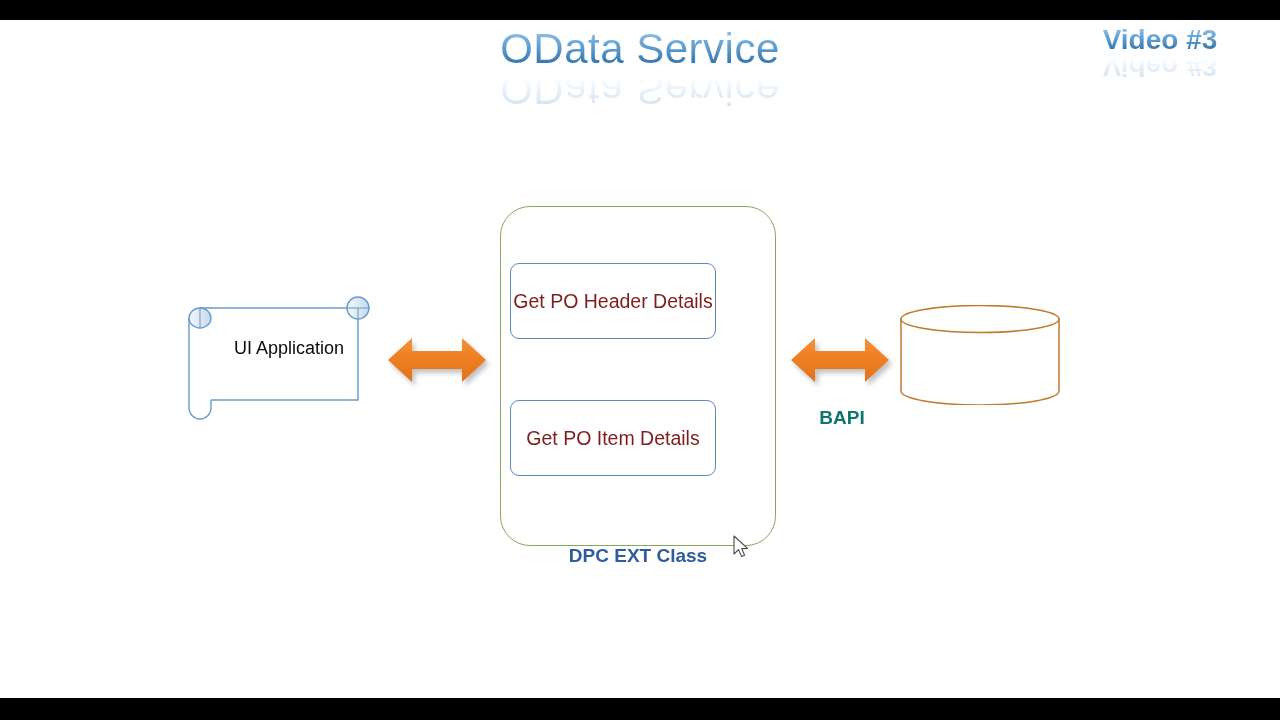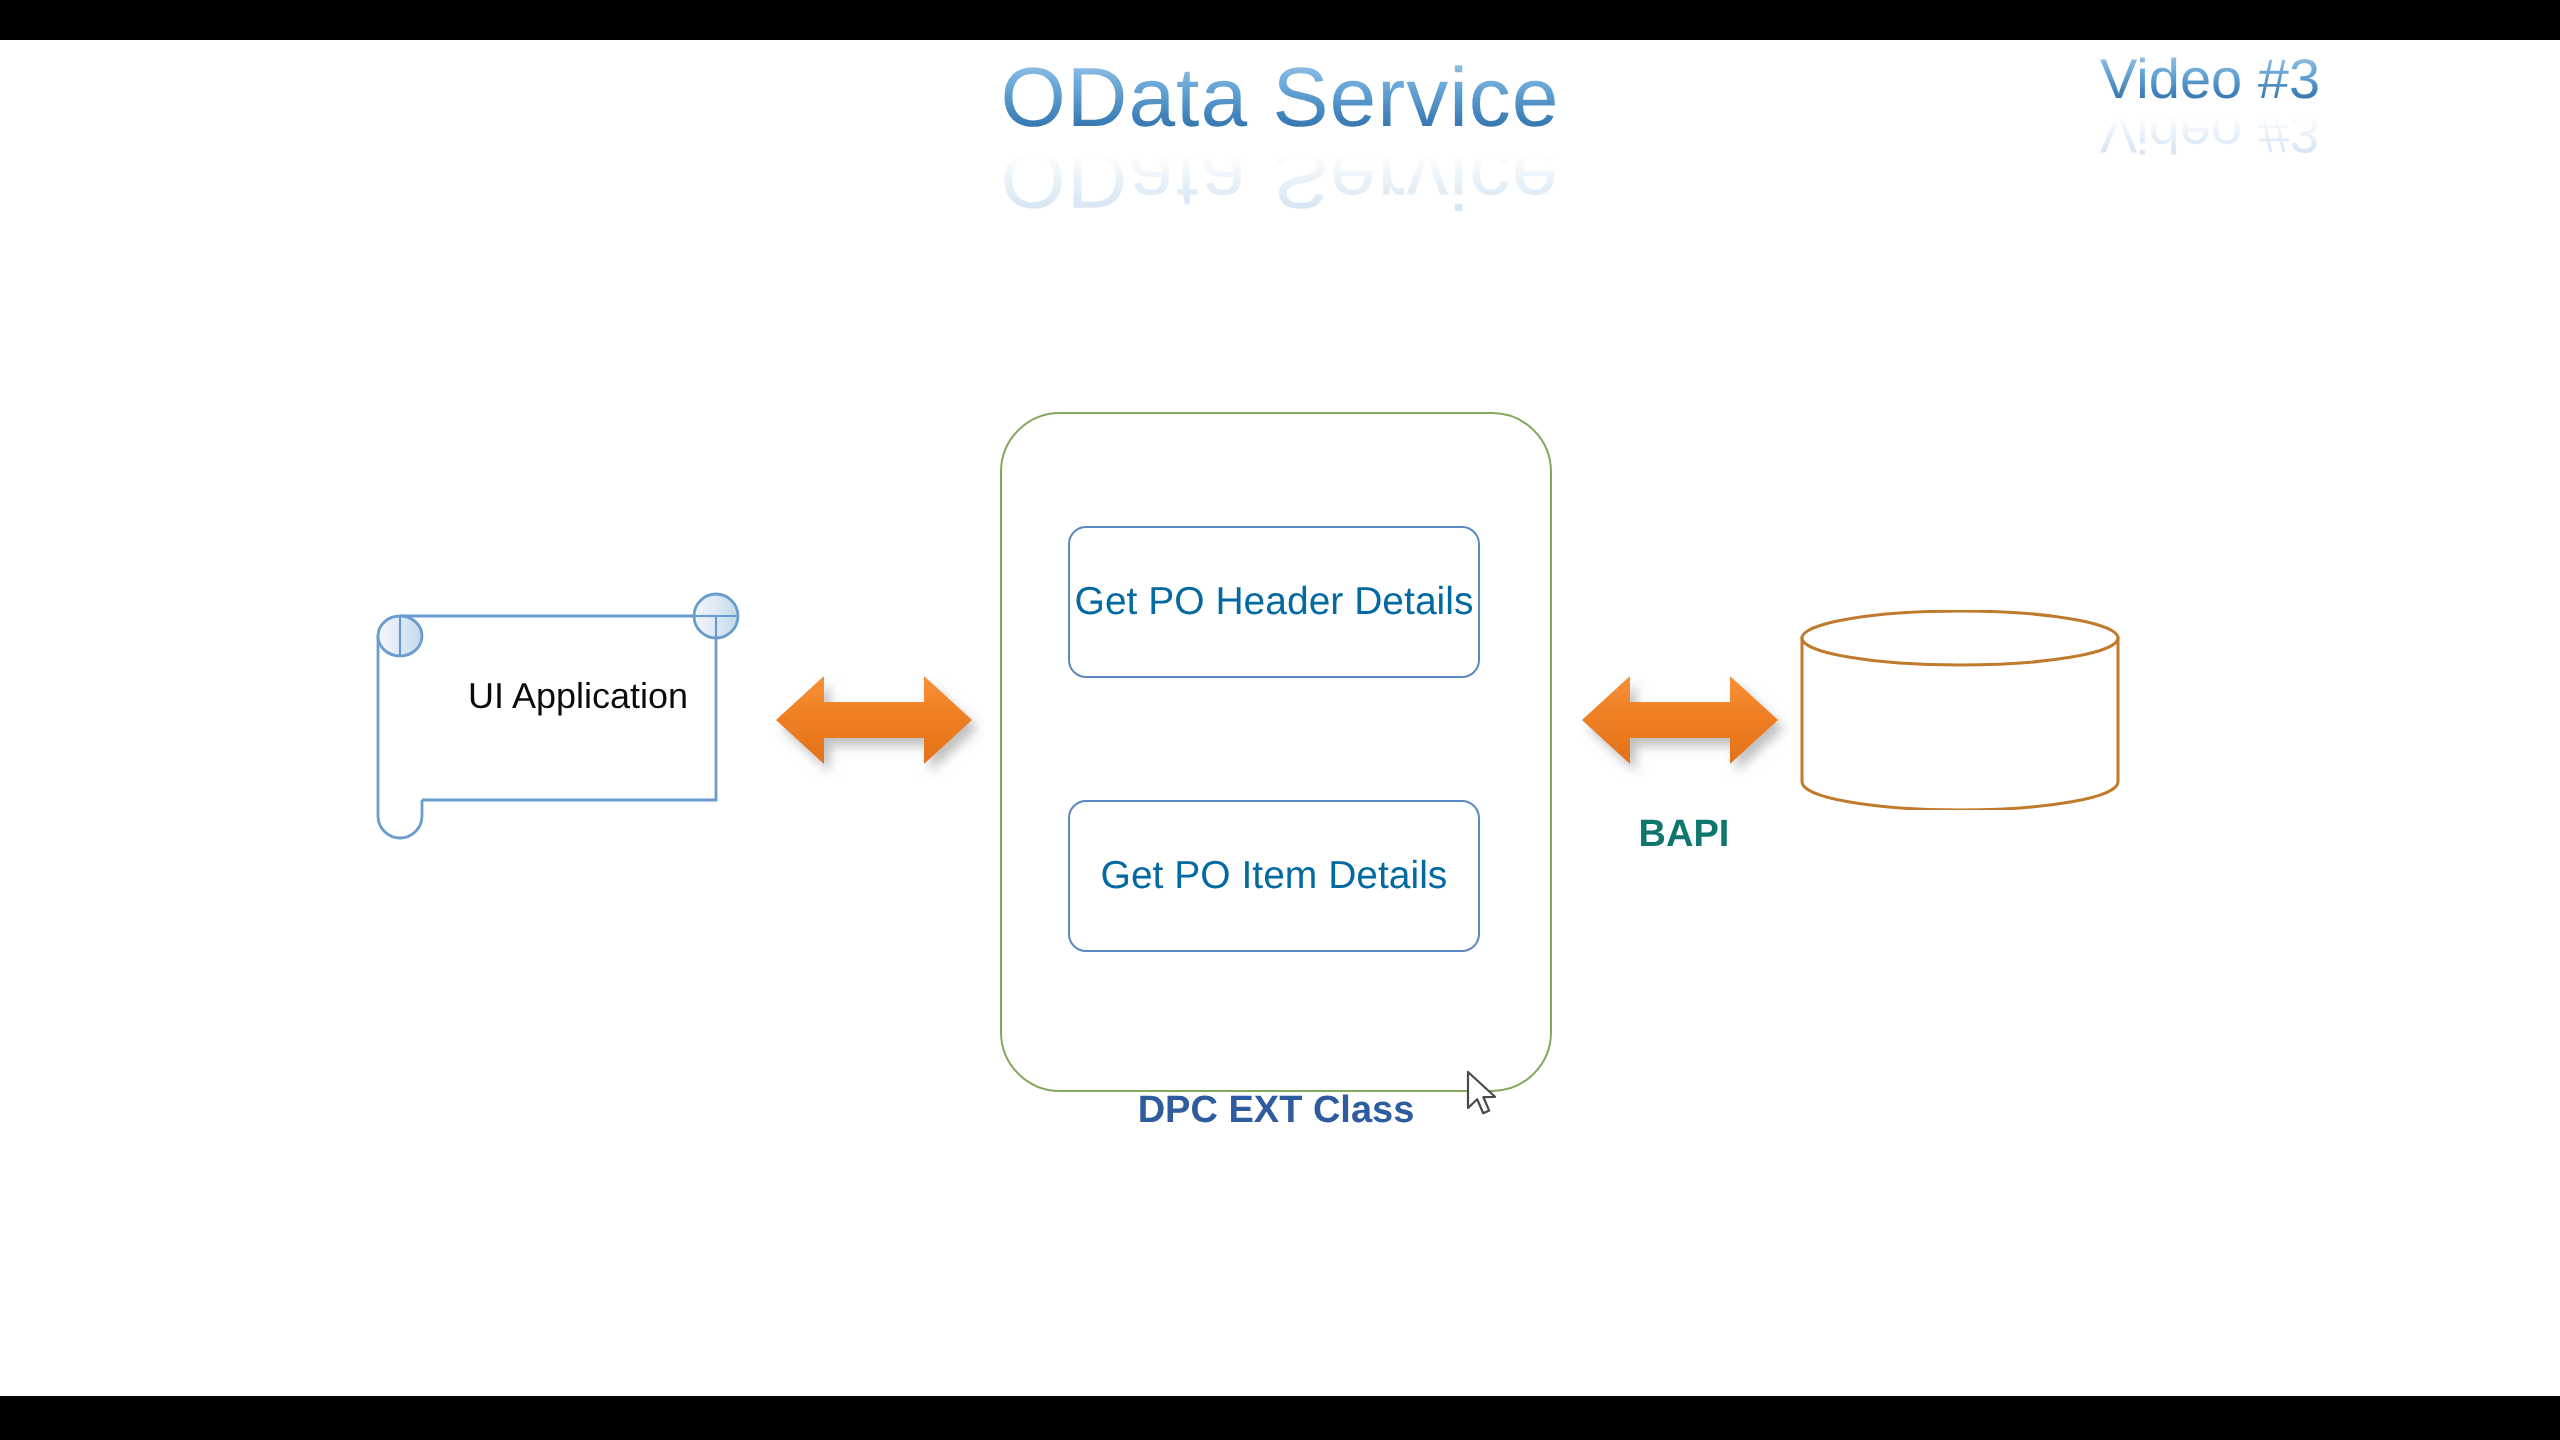--- a/index.html
+++ b/index.html
@@ -76,22 +76,22 @@
     width: 1280px;
     font-size: 42px;
     font-weight: 400;
     letter-spacing: .5px;
   }
   #video-block {
     right: 10px;
     top: 6px;
     width: 220px;
     font-size: 28px;
-    font-weight: 400;
-    text-align: left;
+    font-weight: 700;
+    text-align: center;
   }
 
   
   .shape { position: absolute; }
 
   
   #ui-app {
     left: 178px;
     top: 276px;
     width: 200px;
@@ -126,33 +126,33 @@
     top: 525px;
     width: 276px;
     text-align: center;
     font-size: 19px;
     color: #2f5c9e;
     font-weight: 600;
   }
 
   .op-box {
     position: absolute;
-    left: 534px;
+    left: 510px;
     width: 206px;
     height: 76px;
     border: 1.4px solid #5b8ac0;
     border-radius: 9px;
     background: #ffffff;
     box-sizing: border-box;
     display: flex;
     align-items: center;
     justify-content: center;
     font-size: 19.5px;
     line-height: 1.45;
-    color: #0369a1;
+    color: #7f1d1d;
   }
   #op-header { top: 243px; }
   #op-item   { top: 380px; }
 
   
   #db-cyl {
     left: 898px;
     top: 285px;
     width: 164px;
     height: 100px;

